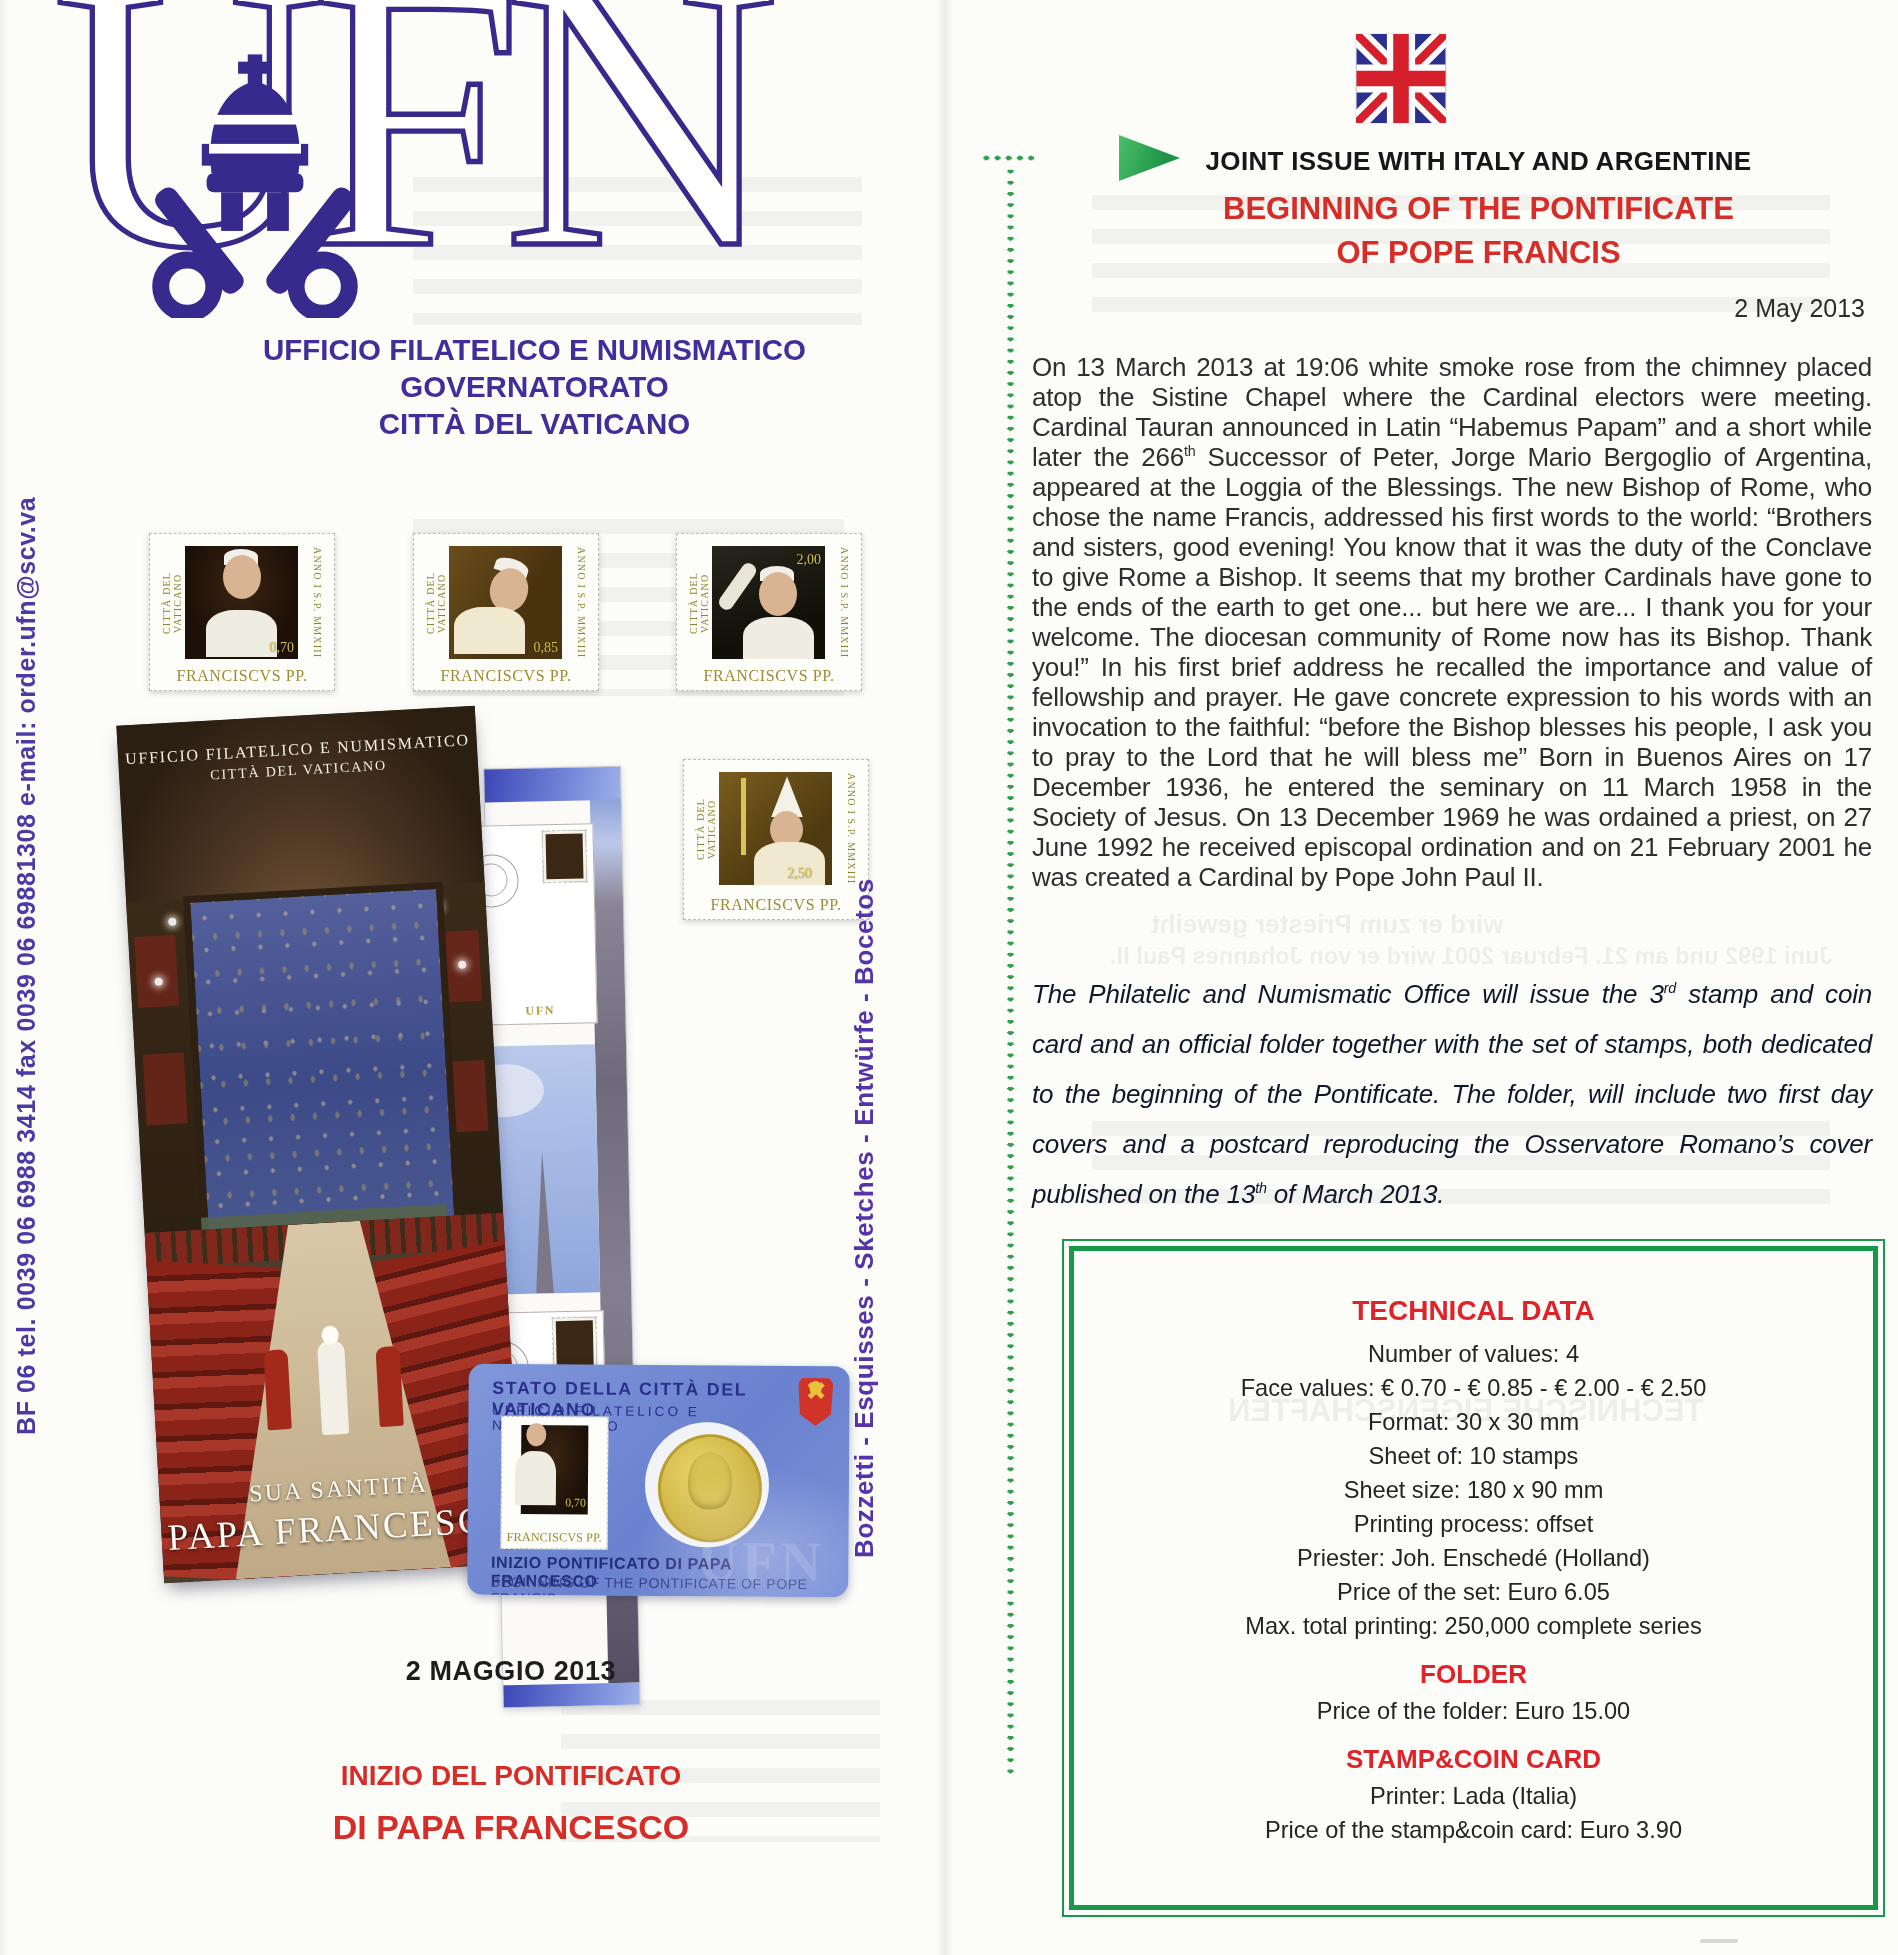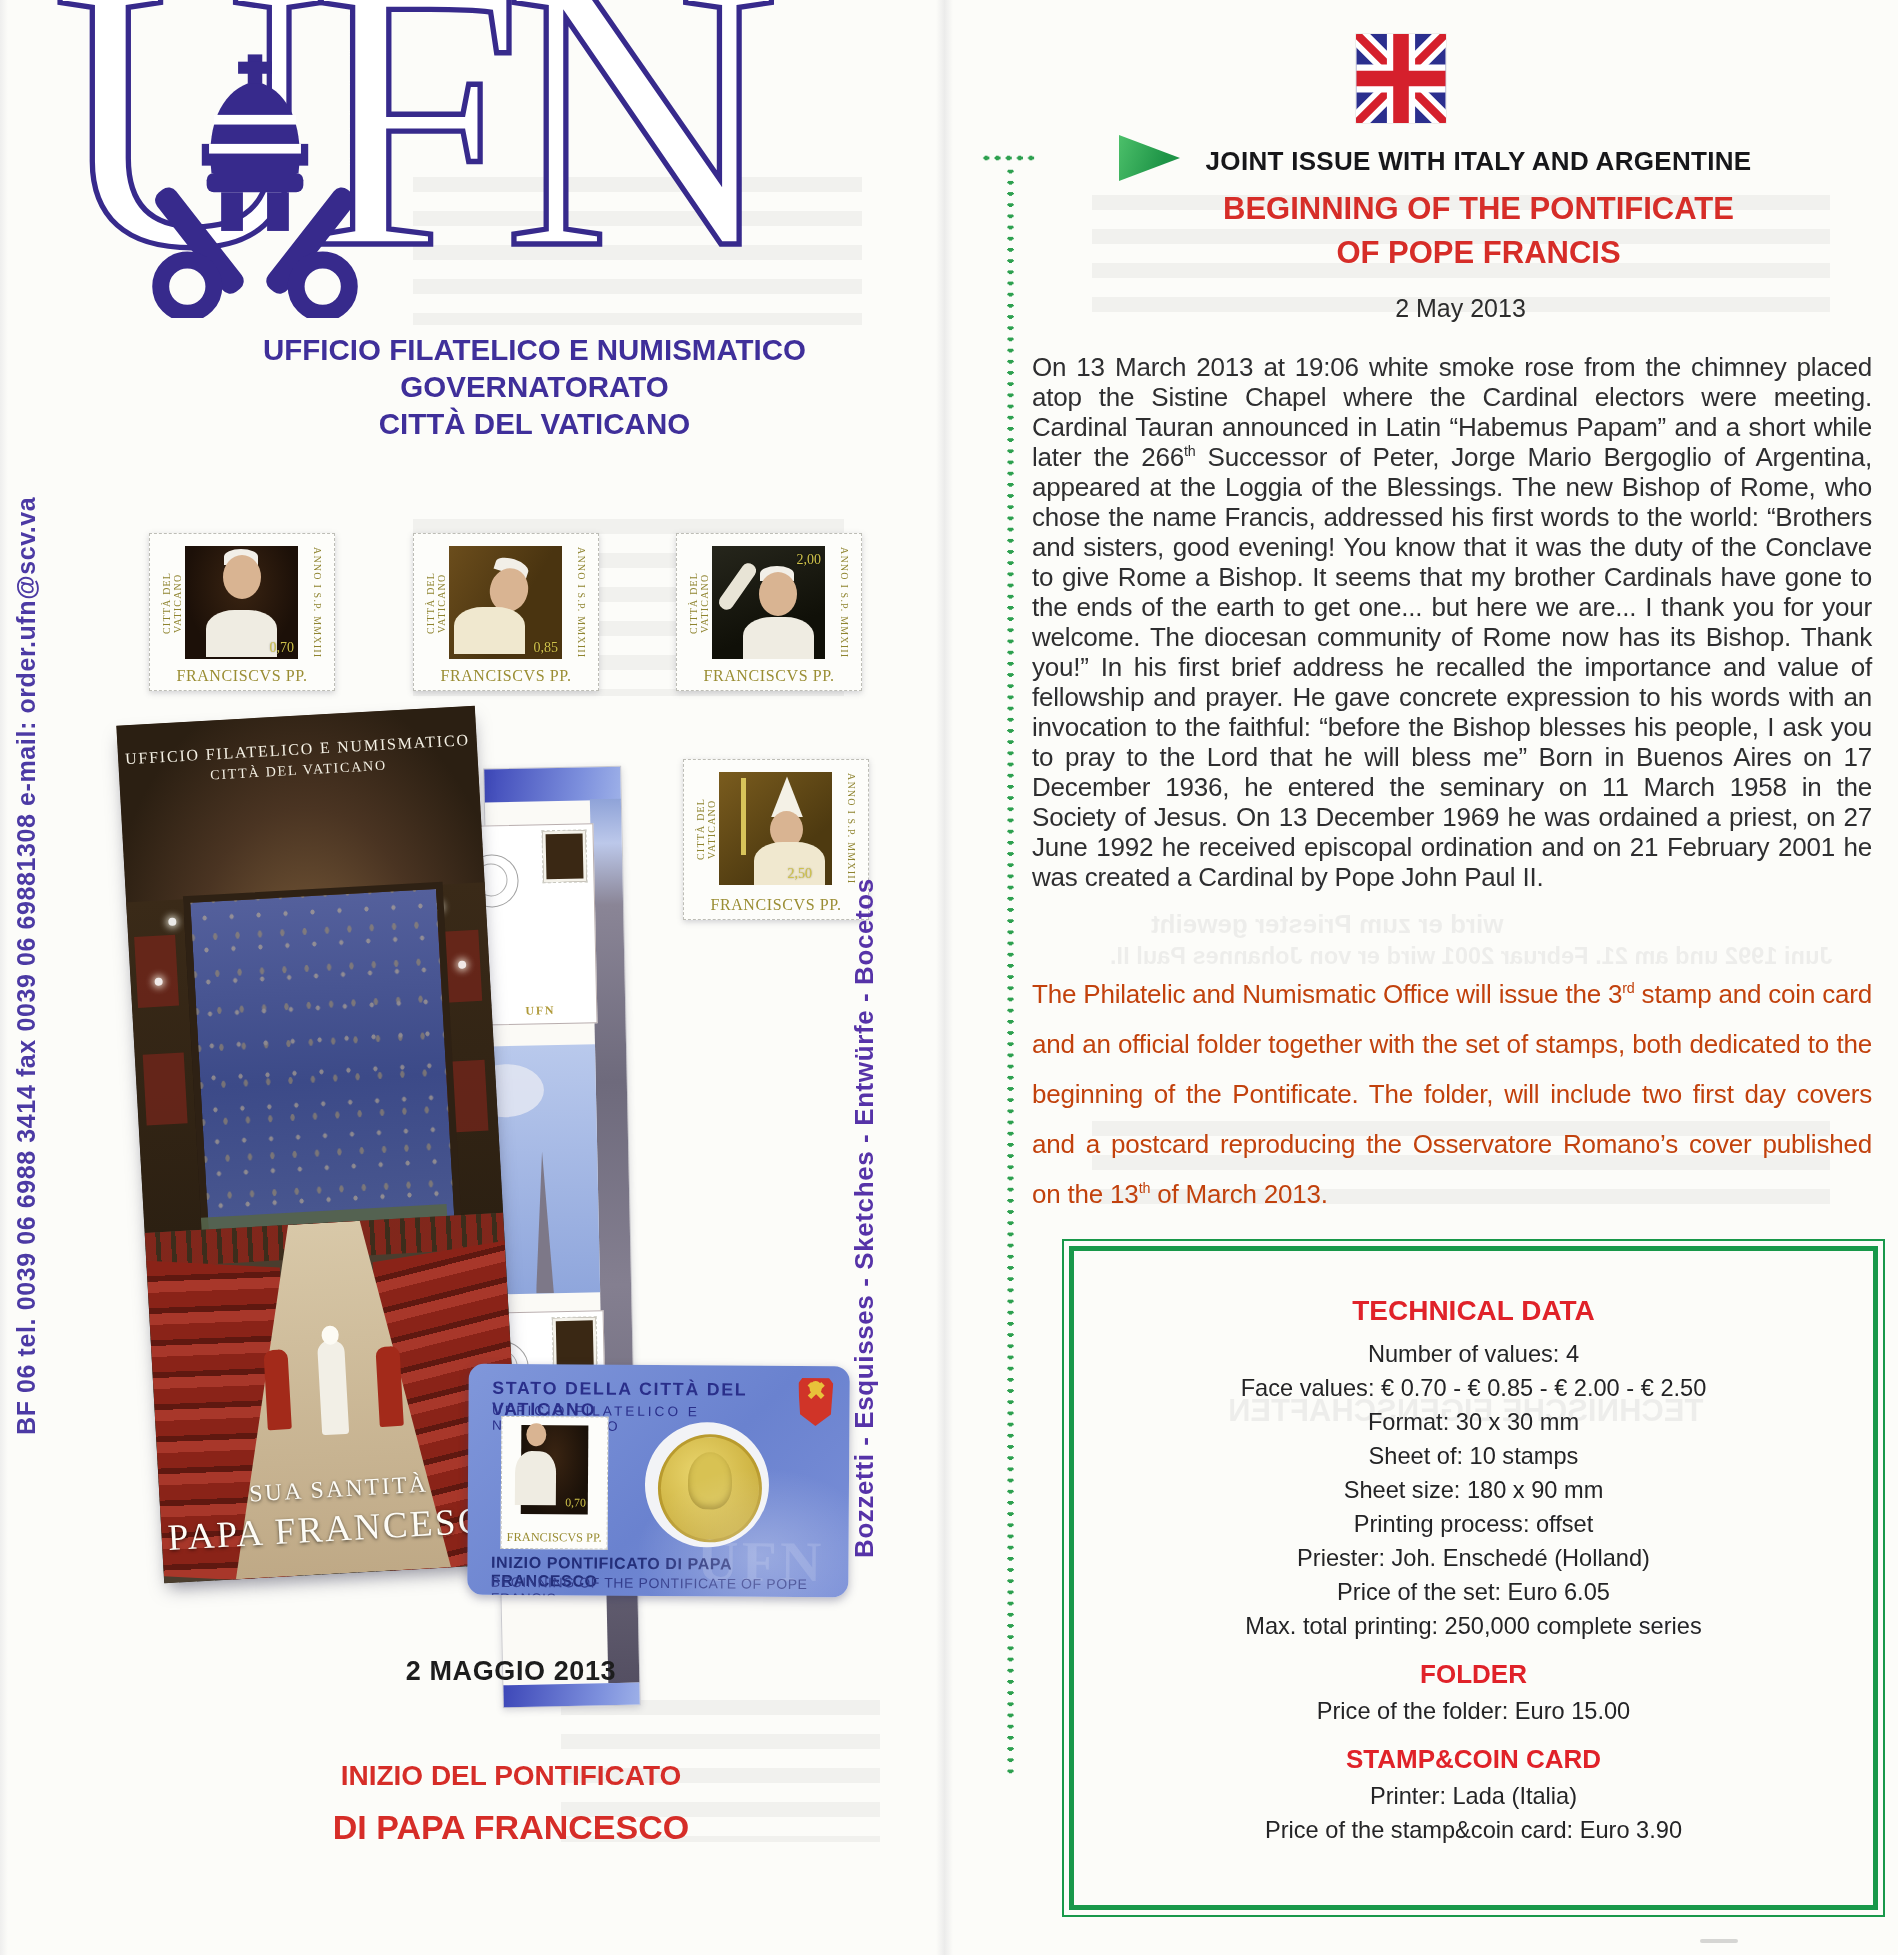--- a/index.html
+++ b/index.html
@@ -142,25 +142,25 @@
       background-size:11.2px 11.8px;}
   .arrow{left:1119px;top:135px;width:61px;height:46px;background:linear-gradient(110deg,#4cc06a,#1e9447 70%);
       clip-path:polygon(0 0,100% 50%,0 100%);}
   .dots-v{left:1005px;top:166px;width:10.6px;height:1610px;
       background:radial-gradient(ellipse 4.4px 2.7px at 5.3px 5.3px,#2da04f 70%,rgba(45,160,79,0) 72%);
       background-size:10.6px 11.2px;}
   .rp-head{left:1080px;width:797px;text-align:center;}
   .kicker{top:146px;font-size:26px;font-weight:bold;color:#17171a;letter-spacing:0.3px;}
   .rp-t1{top:191px;font-size:31px;font-weight:bold;color:#d62d28;}
   .rp-t2{top:235px;font-size:31px;font-weight:bold;color:#d62d28;}
-  .rp-date{left:1056px;top:294px;width:809px;text-align:center;font-size:25px;color:#2c2c2c;}
+  .rp-date{left:1056px;top:294px;width:809px;text-align:right;font-size:25px;color:#2c2c2c;}
   .bodytext{left:1032px;top:352px;width:840px;font-size:26px;line-height:30px;text-align:justify;
       color:#2e2e30;letter-spacing:-0.2px;}
   .redpara{left:1032px;top:969px;width:840px;font-size:26px;line-height:50px;text-align:justify;
-      color:#c2410c;letter-spacing:-0.2px;}
+      color:#0f172a;letter-spacing:-0.2px;font-style:italic;}
   sup{font-size:55%;vertical-align:super;line-height:0;}
   
   .tbox{left:1062px;top:1239px;width:819px;height:674px;border:2.4px solid #18984a;background:transparent;}
   .tbox-in{position:absolute;left:5.3px;top:5.3px;right:5.3px;bottom:5.3px;border:5.3px solid #18984a;}
   .tb-content{position:absolute;left:11.8px;top:44px;right:11.8px;text-align:center;}
   .tb-title{font-size:28px;font-weight:bold;color:#e02229;margin-bottom:10px;}
   .tb-line{font-size:23.6px;line-height:34px;color:#242426;}
   .tb-sub{font-size:26px;font-weight:bold;color:#e02229;margin-top:15.3px;margin-bottom:4.7px;}
 </style>
 </head>

